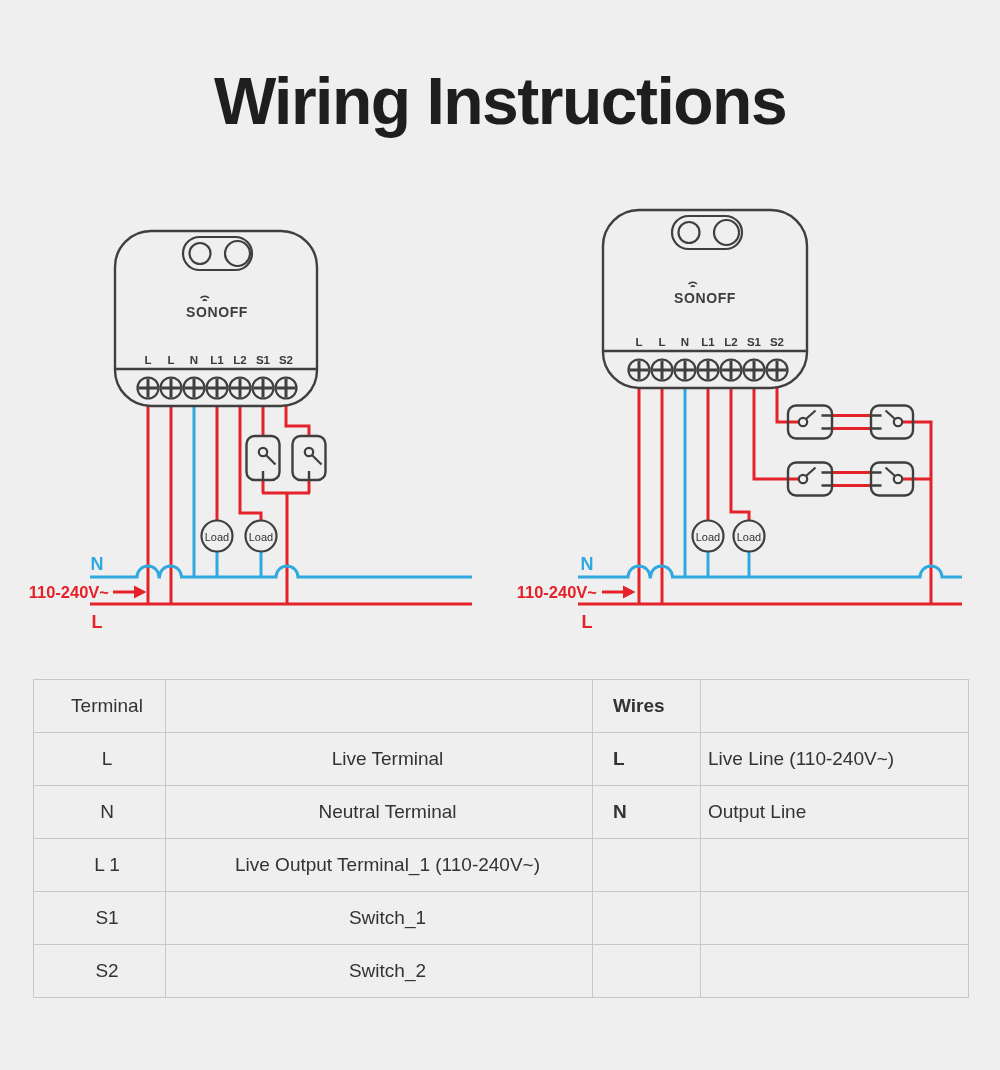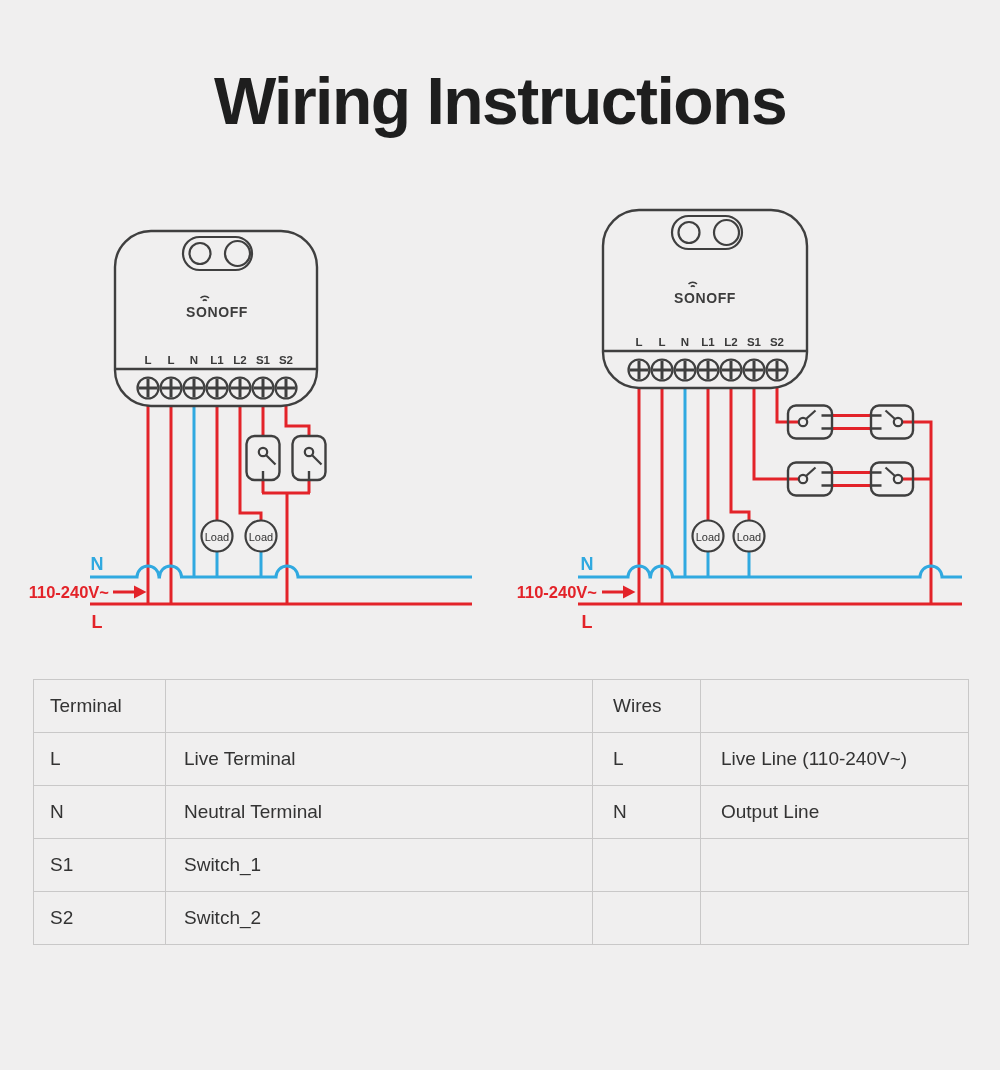--- a/index.html
+++ b/index.html
@@ -24,24 +24,24 @@
   .n-col{fill:#30a9e0;}
   .l-col{fill:#e32329;}
   .vlab{font:bold 16.5px "Liberation Sans",sans-serif;fill:#e32329;text-anchor:end;}
   .ah{fill:#e32329;stroke:none;}
 
   
   .wiring-table{position:absolute;left:33px;top:679px;width:935px;border-collapse:collapse;
                 table-layout:fixed;color:#333;font-size:19px;}
   .wiring-table td{border:1px solid #c9c8c8;height:50px;vertical-align:middle;
                    overflow:hidden;white-space:nowrap;}
-  .wiring-table td.c1{padding-left:16px;}
-  .wiring-table td.c2{padding-left:18px;}
-  .wiring-table td.c3{padding-left:20px;}
-  .wiring-table td.c4{padding-left:20px;}
+  .wiring-table td.c1{padding-left:16px;text-align:center;}
+  .wiring-table td.c2{padding-left:18px;text-align:center;}
+  .wiring-table td.c3{padding-left:20px;font-weight:bold;}
+  .wiring-table td.c4{padding-left:7px;}
 </style>
 </head>
 <body>
 
 <div class="page">
 
   <h1 class="title">Wiring Instructions</h1>
 
   <svg class="diagram" viewBox="0 0 1000 1070">
     <defs>
@@ -233,20 +233,26 @@
         <td class="c3">L</td>
         <td class="c4">Live Line (110-240V~)</td>
       </tr>
       <tr>
         <td class="c1">N</td>
         <td class="c2">Neutral Terminal</td>
         <td class="c3">N</td>
         <td class="c4">Output Line</td>
       </tr>
       <tr>
+        <td class="c1">L 1</td>
+        <td class="c2">Live Output Terminal_1 (110-240V~)</td>
+        <td class="c3"></td>
+        <td class="c4"></td>
+      </tr>
+      <tr>
         <td class="c1">S1</td>
         <td class="c2">Switch_1</td>
         <td class="c3"></td>
         <td class="c4"></td>
       </tr>
       <tr>
         <td class="c1">S2</td>
         <td class="c2">Switch_2</td>
         <td class="c3"></td>
         <td class="c4"></td>

